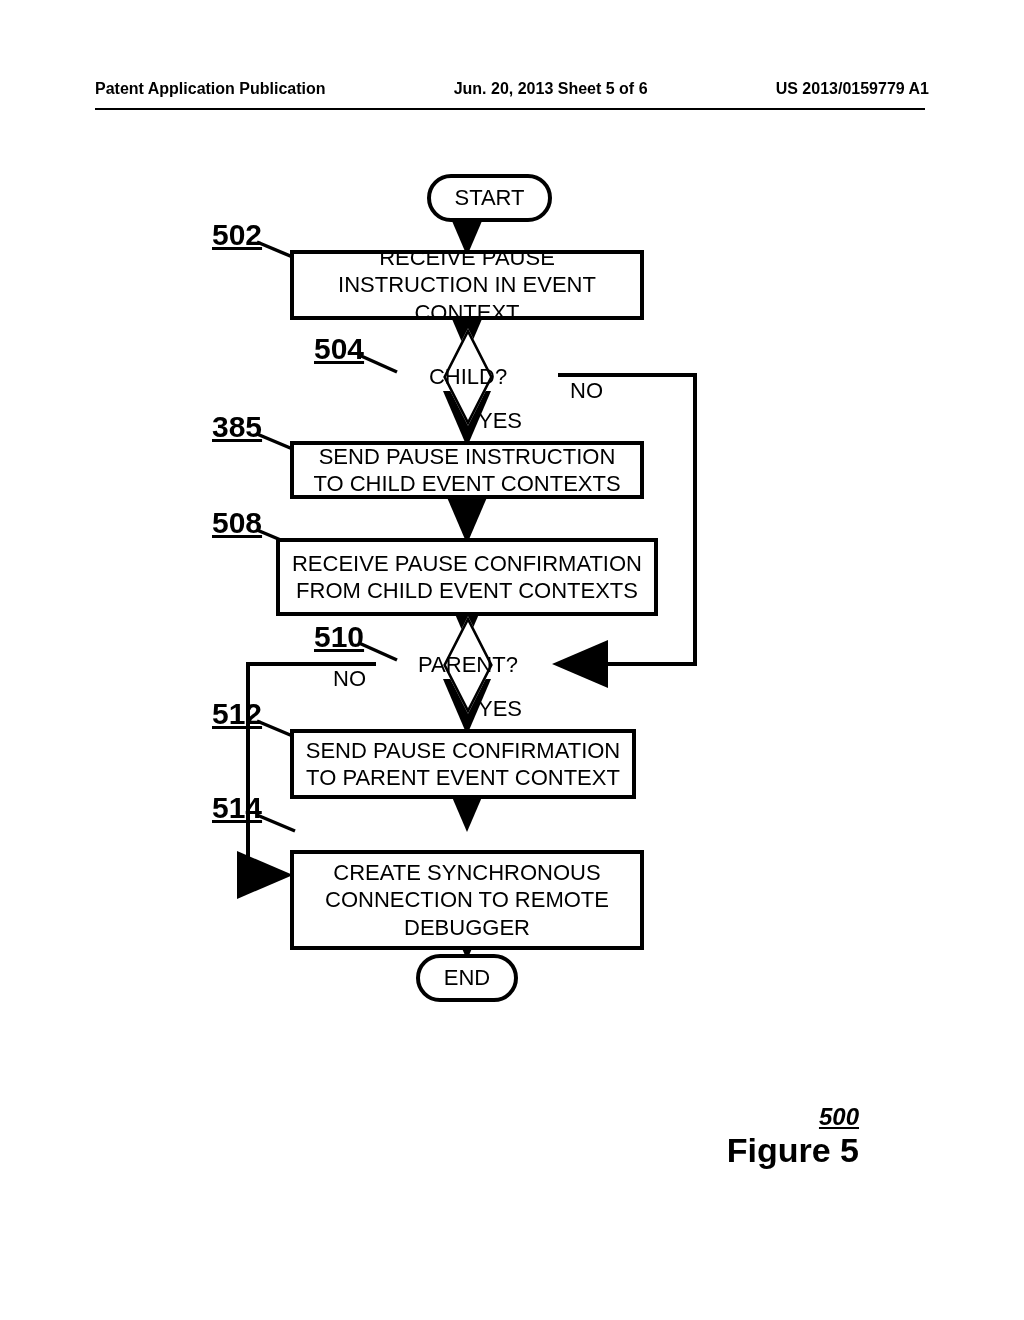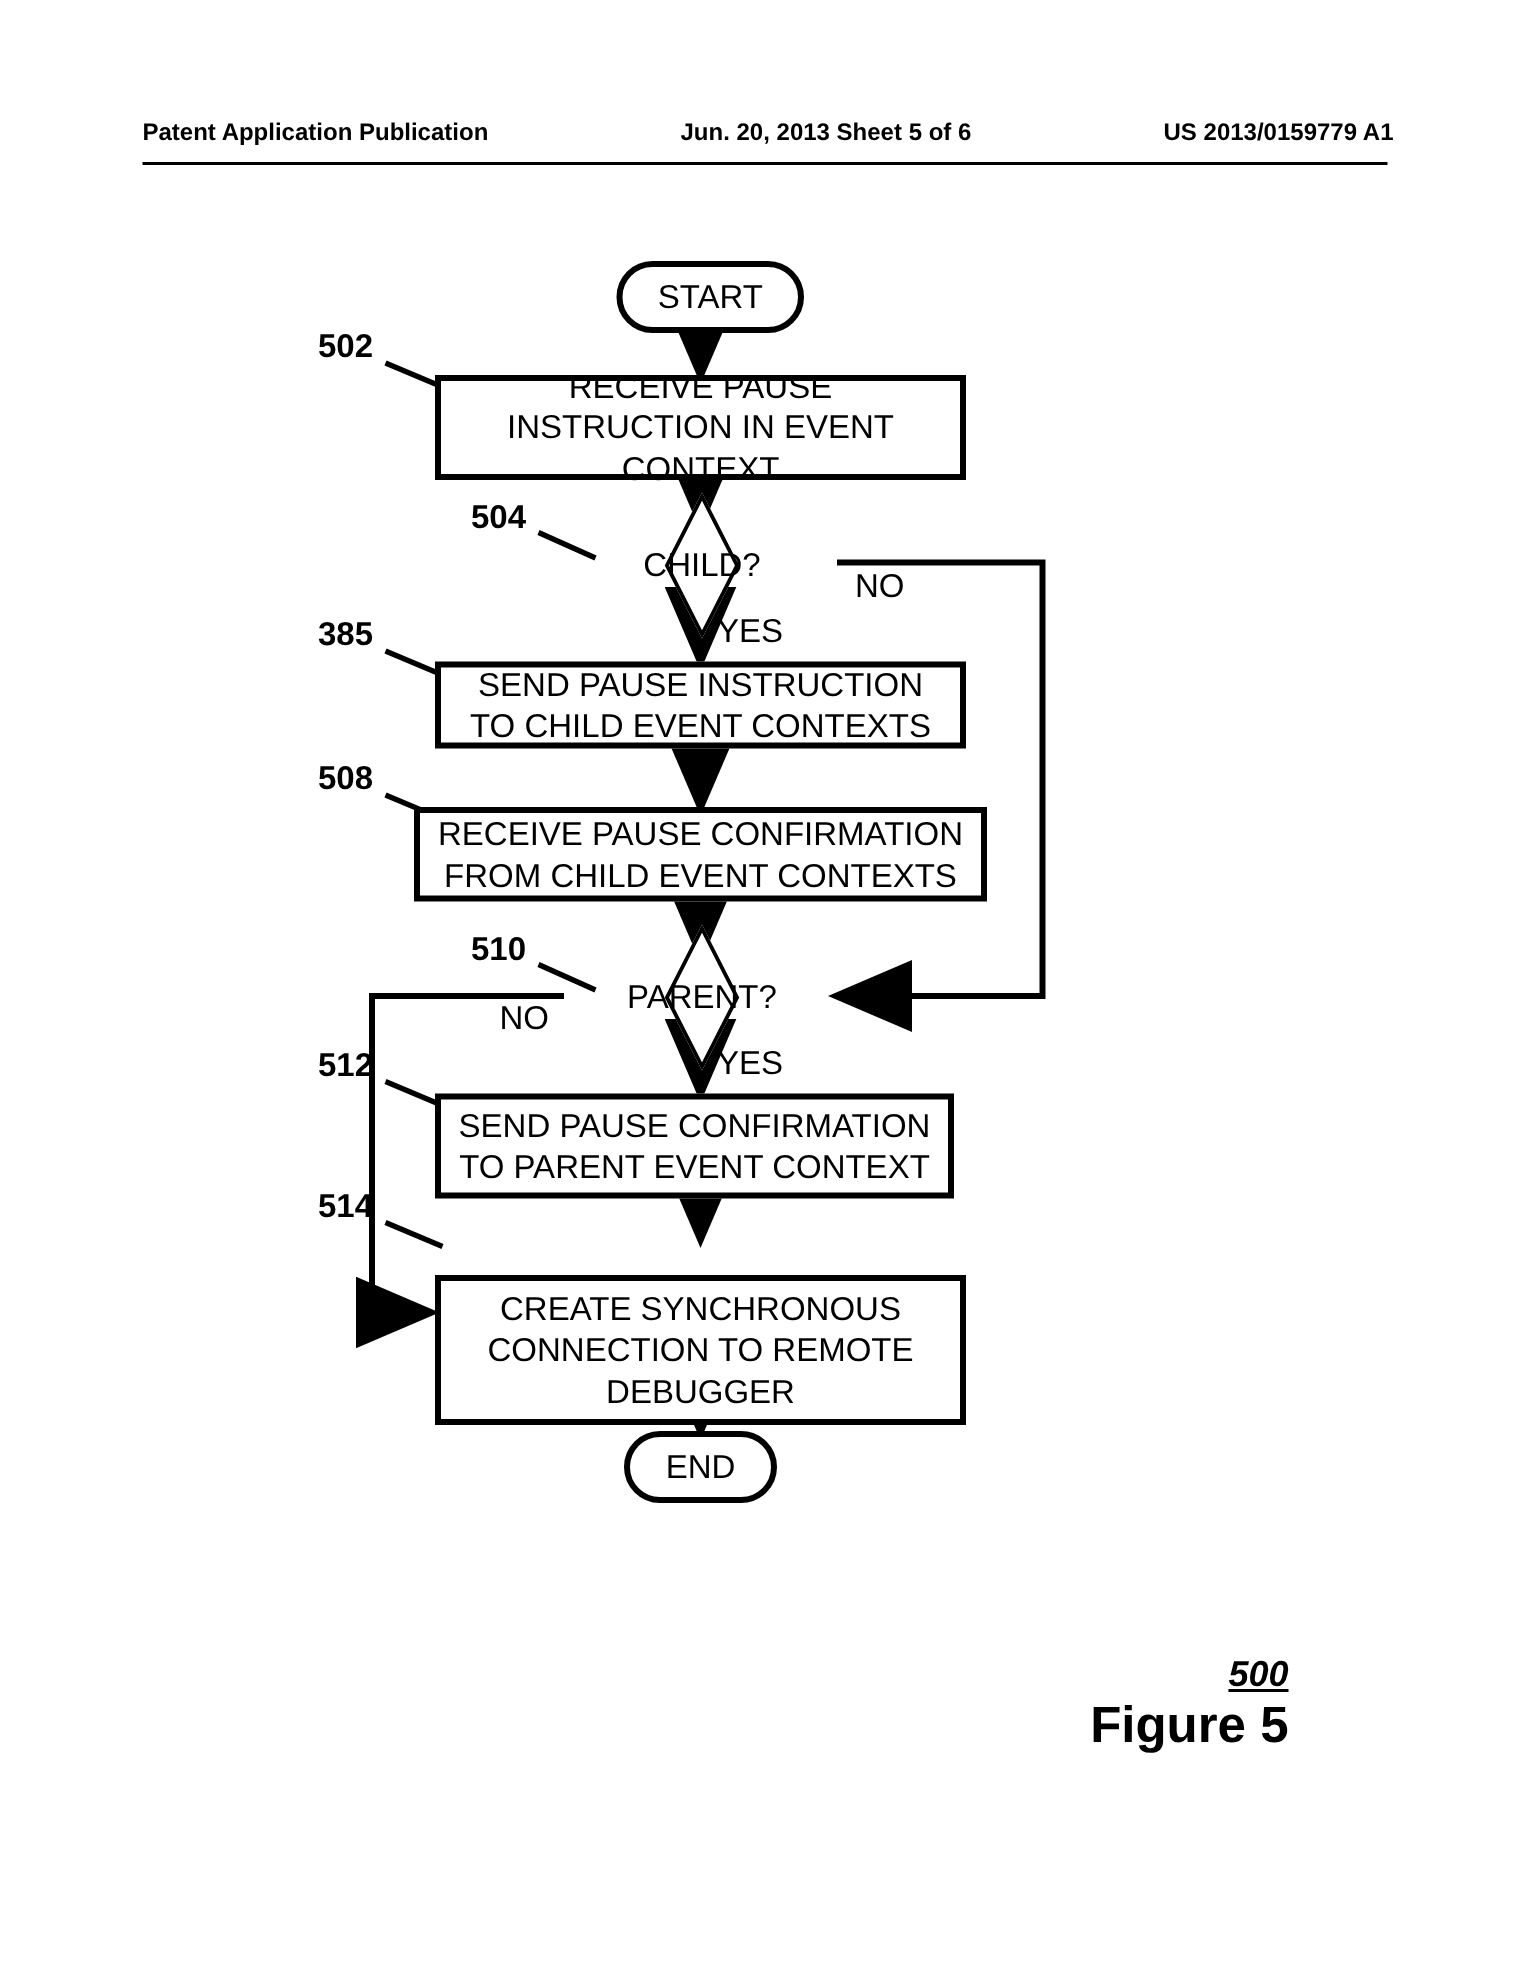--- a/index.html
+++ b/index.html
@@ -73,22 +73,23 @@
       position: absolute;
       width: 100%;
       text-align: center;
       font-size: 22px;
       top: 50%;
       transform: translateY(-50%);
       z-index: 2;
     }
     .ref {
       position: absolute;
-      font-size: 22px;
-      font-weight: bold;
+      font-size: 30px;
+      font-weight: bold;
+      text-decoration: underline;
     }
     .side-label {
       position: absolute;
       font-size: 22px;
     }
     .figure-caption {
       position: absolute;
       bottom: 150px;
       right: 165px;
       text-align: right;
@@ -138,21 +139,21 @@
 
     <line x1="257" y1="82" x2="295" y2="98" stroke="black" stroke-width="3.5"></line>
     <line x1="359" y1="195" x2="397" y2="212" stroke="black" stroke-width="3.5"></line>
     <line x1="257" y1="274" x2="295" y2="290" stroke="black" stroke-width="3.5"></line>
     <line x1="257" y1="370" x2="295" y2="386" stroke="black" stroke-width="3.5"></line>
     <line x1="359" y1="483" x2="397" y2="500" stroke="black" stroke-width="3.5"></line>
     <line x1="257" y1="561" x2="295" y2="577" stroke="black" stroke-width="3.5"></line>
     <line x1="257" y1="655" x2="295" y2="671" stroke="black" stroke-width="3.5"></line>
   </svg>
 
-  <div class="terminal" style="left:411px;top:14px;width:125px;height:48px;justify-content:center;">
+  <div class="terminal" style="left:427px;top:14px;width:125px;height:48px;justify-content:center;">
     <span>START</span>
   </div>
 
   <div class="ref" style="left:212px;top:58px;">502</div>
   <div class="process" style="left:290px;top:90px;width:354px;height:70px;">
     <span>RECEIVE PAUSE INSTRUCTION IN EVENT CONTEXT</span>
   </div>
 
   <div class="ref" style="left:314px;top:172px;">504</div>
   <div class="decision" style="left:378px;top:188px;width:180px;height:58px;">
@@ -161,21 +162,21 @@
   </div>
   <div class="side-label" style="left:478px;top:248px;">YES</div>
   <div class="side-label" style="left:570px;top:218px;">NO</div>
 
   <div class="ref" style="left:212px;top:250px;">385</div>
   <div class="process" style="left:290px;top:281px;width:354px;height:58px;">
     <span>SEND PAUSE INSTRUCTION TO CHILD EVENT CONTEXTS</span>
   </div>
 
   <div class="ref" style="left:212px;top:346px;">508</div>
-  <div class="process" style="left:276px;top:378px;width:382px;height:63px;">
+  <div class="process" style="left:276px;top:378px;width:382px;height:78px;">
     <span>RECEIVE PAUSE CONFIRMATION FROM CHILD EVENT CONTEXTS</span>
   </div>
 
   <div class="ref" style="left:314px;top:460px;">510</div>
   <div class="decision" style="left:378px;top:476px;width:180px;height:58px;">
     <div class="diamond" style="left:64px;top:3px;width:52px;height:52px;"></div>
     <div class="decision-label">PARENT?</div>
   </div>
   <div class="side-label" style="left:478px;top:536px;">YES</div>
   <div class="side-label" style="left:333px;top:506px;">NO</div>

